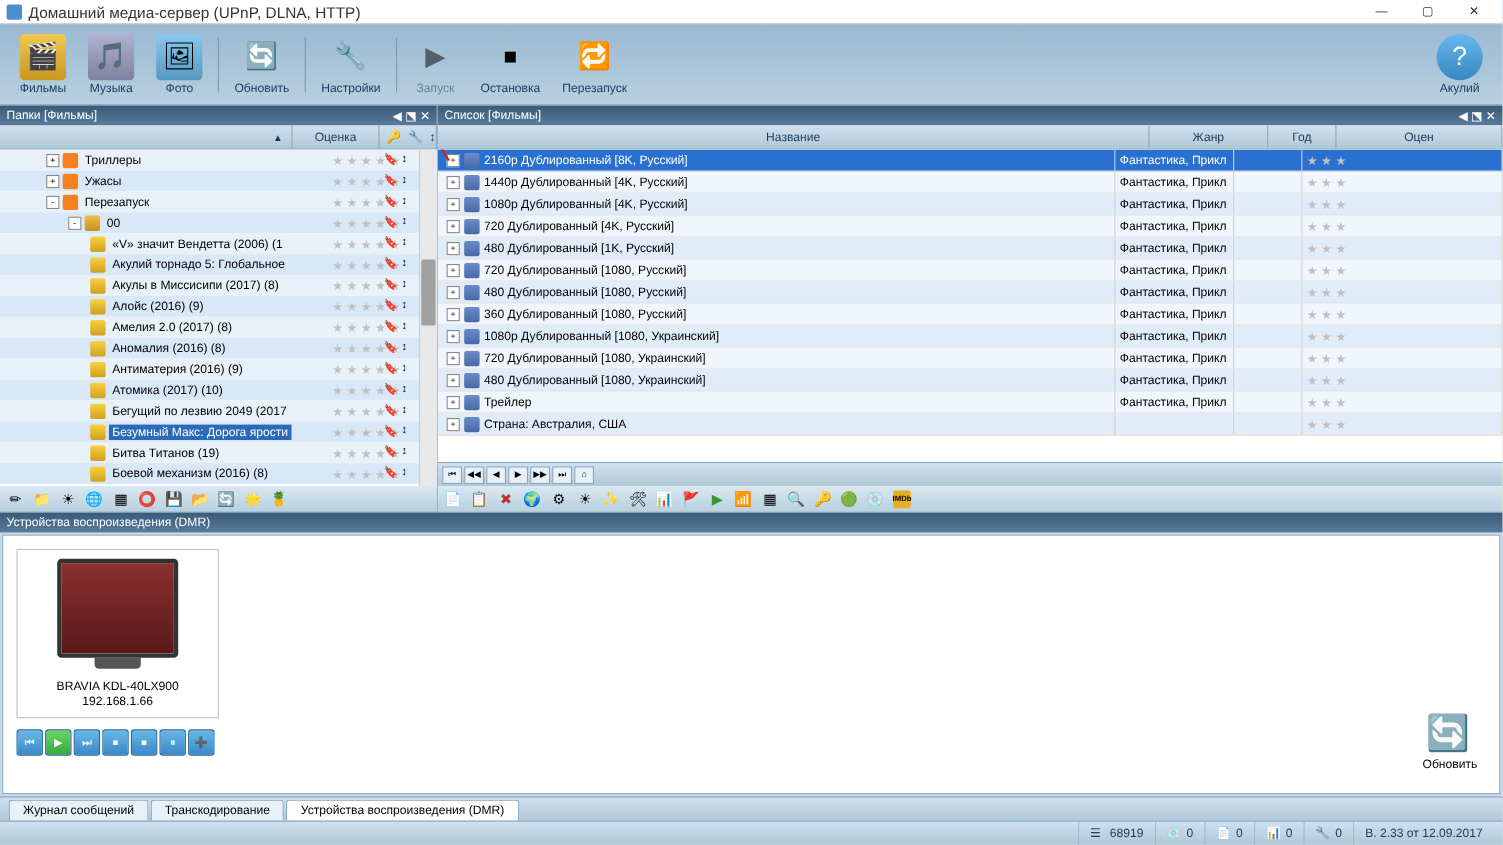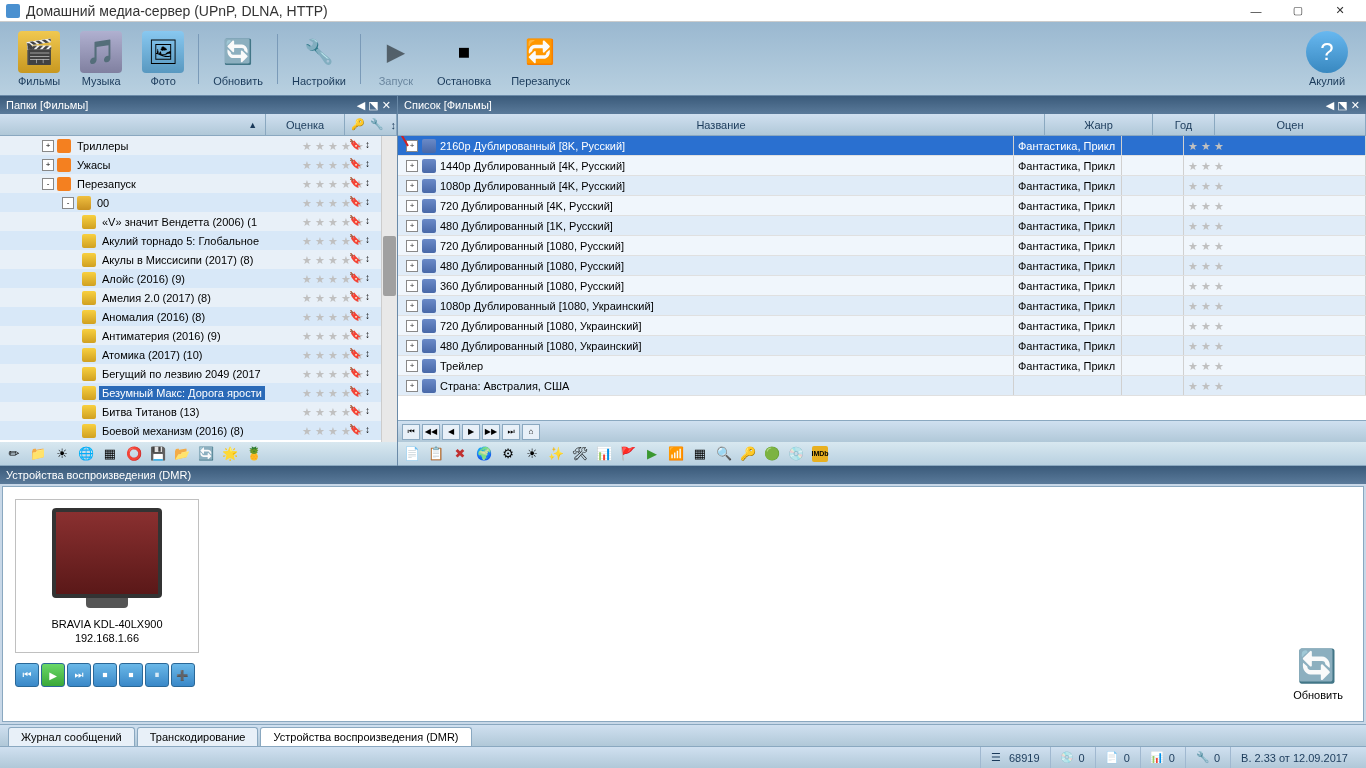--- a/index.html
+++ b/index.html
@@ -377,21 +377,21 @@
             <span class="star">★</span>
           </span>
           <span class="small-icons">
             <span class="small-icon">🔖</span>
             <span class="small-icon">↕</span>
           </span>
         </div>
         <div class="tree-row striped">
           <span class="tree-indent" style="width:82px"></span>
           <span class="tree-icon yellow-cube"></span>
-          <span class="tree-label">Битва Титанов (13)</span>
+          <span class="tree-label">Битва Титанов (19)</span>
           <span class="stars">
             <span class="star">★</span>
             <span class="star">★</span>
             <span class="star">★</span>
             <span class="star">★</span>
             <span class="star">★</span>
           </span>
           <span class="small-icons">
             <span class="small-icon">🔖</span>
             <span class="small-icon">↕</span>

